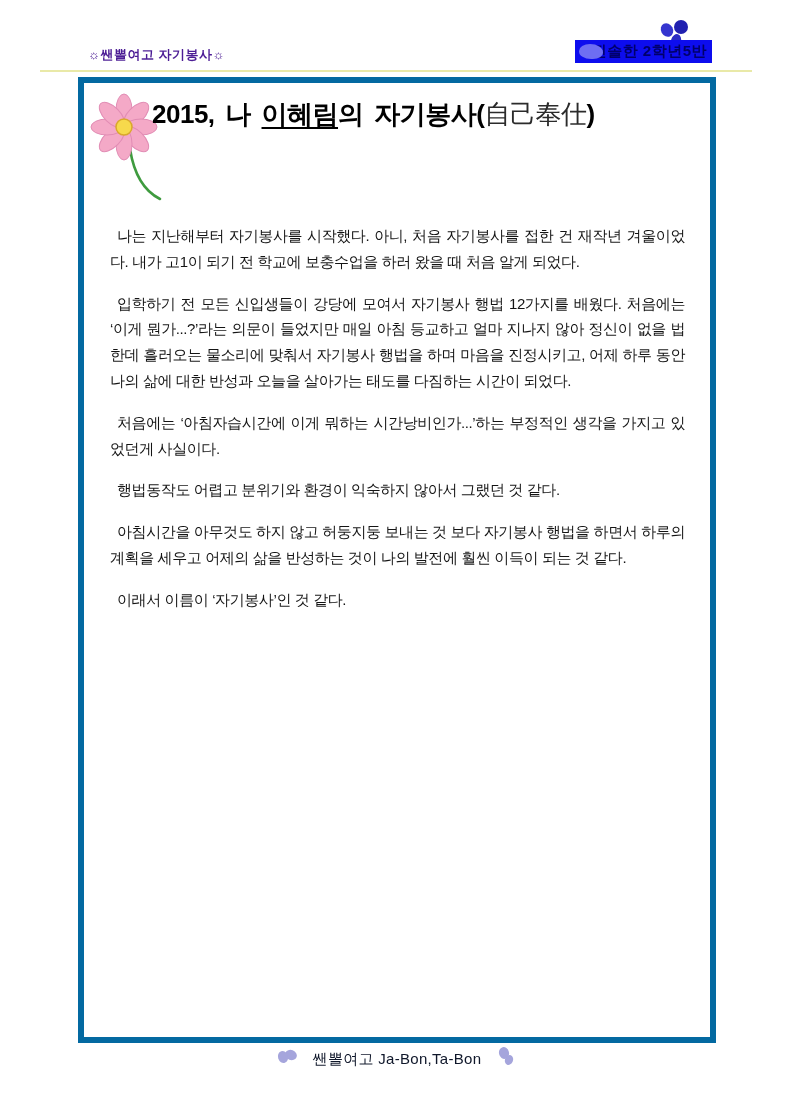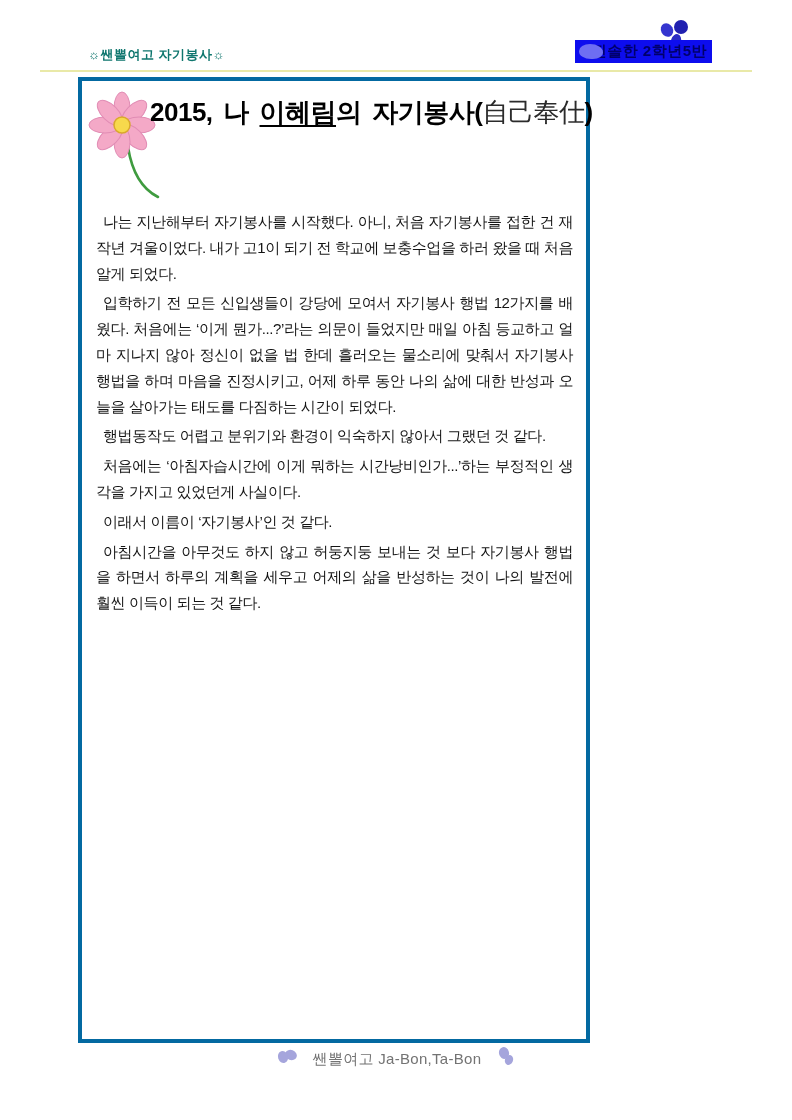--- a/index.html
+++ b/index.html
@@ -4,21 +4,21 @@
 <style>
   html,body { margin:0; padding:0; background:#ffffff; }
   .page {
     position:relative; width:792px; height:1120px; background:#ffffff;
     font-family:"Liberation Sans", sans-serif; overflow:hidden;
   }
 
   
   .header-tag {
     position:absolute; left:88px; top:46px;
-    font-size:13px; font-weight:bold; color:#0f766e; letter-spacing:0.5px;
+    font-size:13px; font-weight:bold; color:#4c1d95; letter-spacing:0.5px;
     white-space:pre;
   }
   .header-rule {
     position:absolute; left:40px; top:70px; width:712px; height:2px;
     background:#e9e9a8;
   }
   .butterfly-top { position:absolute; left:652px; top:20px; }
   .class-badge {
     position:absolute; left:575px; top:40px; width:137px; height:23px;
     background:#0d0dee; box-sizing:border-box;
@@ -29,48 +29,48 @@
     font-size:15px; font-weight:bold; color:#00006b; letter-spacing:0.5px;
     white-space:nowrap;
   }
   .badge-blob {
     position:absolute; left:4px; top:4px; width:24px; height:15px;
     background:#6e6ef2; border-radius:55% 65% 50% 60%;
   }
 
   
   .main-box {
-    position:absolute; left:78px; top:77px; width:512px; height:966px;
-    border:4px solid #0369a1; background:#ffffff; box-sizing:border-box;
+    position:absolute; left:78px; top:77px; width:638px; height:966px;
+    border:6px solid #0369a1; background:#ffffff; box-sizing:border-box;
   }
   .flower { position:absolute; left:2px; top:4px; }
   .title {
     position:absolute; left:68px; top:14px; margin:0;
     font-size:26px; font-weight:bold; color:#000000;
     letter-spacing:-0.5px; word-spacing:4px; white-space:nowrap;
   }
   .name-underline {
     text-decoration:underline; text-decoration-thickness:2px;
     text-underline-offset:4px;
   }
   .hanja {
     font-weight:normal; color:#2b2b2b;
     font-family:"DejaVu Serif", serif;
   }
   .body-text {
     position:absolute; left:10px; right:9px; top:124px;
     font-size:15px; line-height:25.8px; color:#141414;
     text-align:justify; letter-spacing:-0.4px;
   }
-  .body-text .par { margin:4px; text-indent:7px; }
+  .body-text .par { margin:16px; text-indent:7px; }
 
   
   .footer {
     position:absolute; left:0; right:0; top:1048px;
-    text-align:center; font-size:15px; color:#737373; letter-spacing:0.3px;
+    text-align:center; font-size:15px; color:#0f172a; letter-spacing:0.3px;
   }
   .footer svg { vertical-align:middle; margin:0 14px; position:relative; top:-2px; }
   .footer .footer-label { vertical-align:middle; }
 </style>
 </head>
 <body>
 
 <div class="page">
 
   <div class="header-tag">☼쌘뽈여고 자기봉사☼</div>
@@ -108,28 +108,28 @@
 
     <h1 class="title"><span>2015, 나 </span><span class="name-underline">이혜림</span><span>의 자기봉사(</span><span class="hanja">自己奉仕</span><span>)</span></h1>
 
     <div class="body-text">
 
         <p class="par">나는 지난해부터 자기봉사를 시작했다. 아니, 처음 자기봉사를 접한 건 재작년 겨울이었다. 내가 고1이 되기 전 학교에 보충수업을 하러 왔을 때 처음 알게 되었다.</p>
 
         <p class="par">입학하기 전 모든 신입생들이 강당에 모여서 자기봉사 행법 12가지를 배웠다. 처음에는 ‘이게 뭔가...?’라는 의문이 들었지만 매일 아침 등교하고 얼마 지나지 않아 정신이 없을 법 한데 흘러오는 물소리에 맞춰서 자기봉사 행법을 하며 마음을 진정시키고, 어제 하루 동안 나의 삶에 대한 반성과 오늘을 살아가는 태도를 다짐하는 시간이 되었다.</p>
 
 
+        <p class="par">처음에는 ‘아침자습시간에 이게 뭐하는 시간낭비인가...’하는 부정적인 생각을 가지고 있었던게 사실이다.</p>
+
         <p class="par">행법동작도 어렵고 분위기와 환경이 익숙하지 않아서 그랬던 것 같다.</p>
 
-        <p class="par">처음에는 ‘아침자습시간에 이게 뭐하는 시간낭비인가...’하는 부정적인 생각을 가지고 있었던게 사실이다.</p>
 
+        <p class="par">아침시간을 아무것도 하지 않고 허둥지둥 보내는 것 보다 자기봉사 행법을 하면서 하루의 계획을 세우고 어제의 삶을 반성하는 것이 나의 발전에 훨씬 이득이 되는 것 같다.</p>
 
         <p class="par">이래서 이름이 ‘자기봉사’인 것 같다.</p>
-
-        <p class="par">아침시간을 아무것도 하지 않고 허둥지둥 보내는 것 보다 자기봉사 행법을 하면서 하루의 계획을 세우고 어제의 삶을 반성하는 것이 나의 발전에 훨씬 이득이 되는 것 같다.</p>
 
       </div>
 
   </div>
 
   <div class="footer">
     <svg width="24" height="20" viewBox="0 0 24 20">
       <g transform="scale(-1,1) translate(-24,0)">
         <ellipse cx="8" cy="8" rx="6" ry="5" fill="#a5a5dc" transform="rotate(-20 8 8)"></ellipse>
         <ellipse cx="16" cy="10" rx="5" ry="6" fill="#a5a5dc" transform="rotate(18 16 10)"></ellipse>

